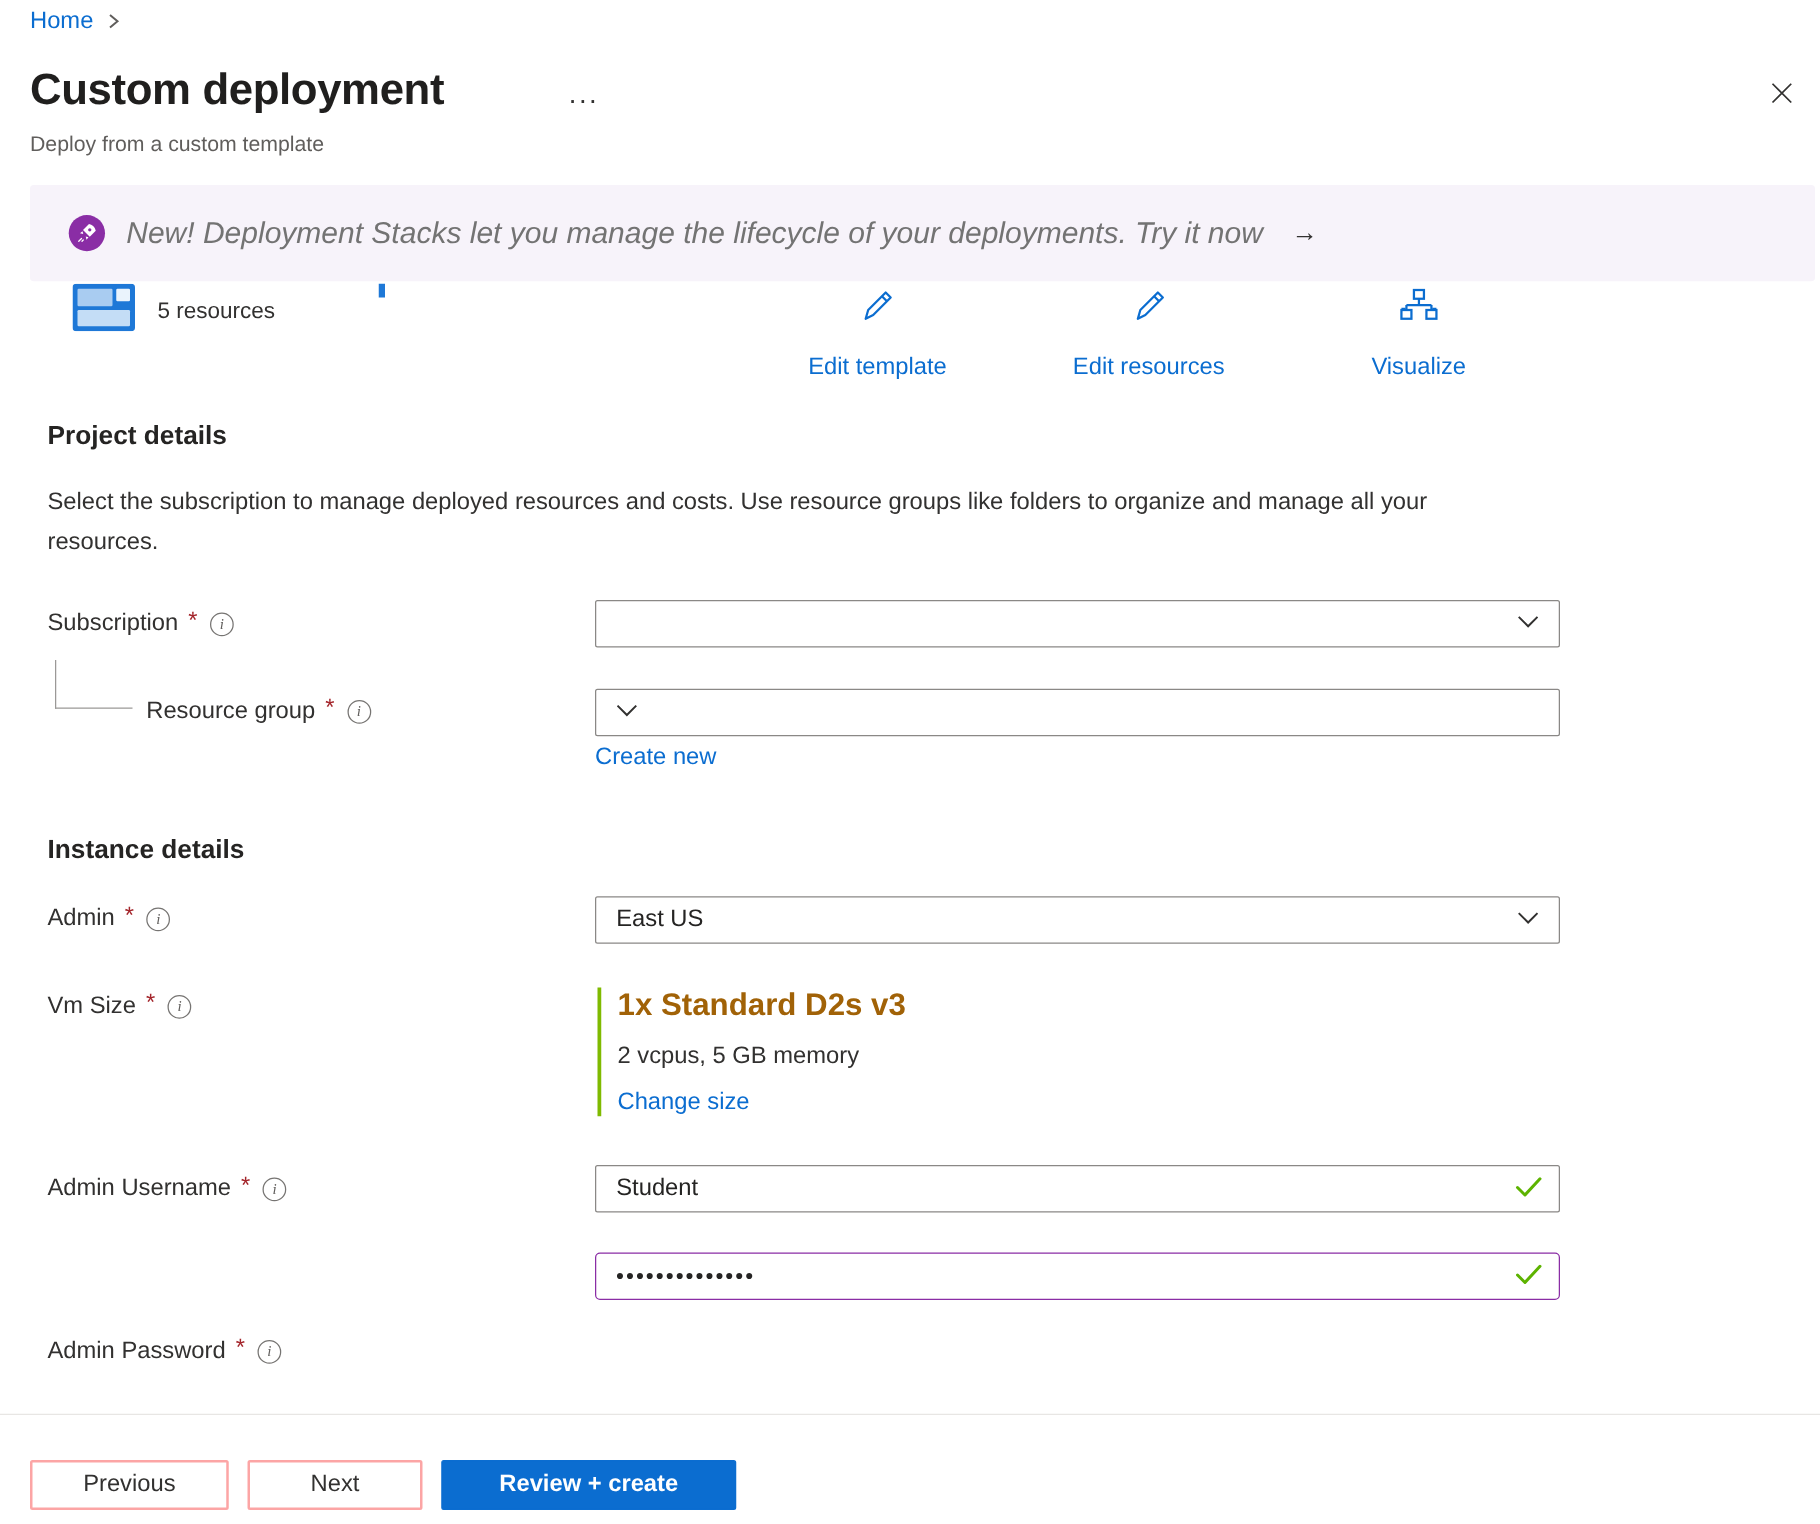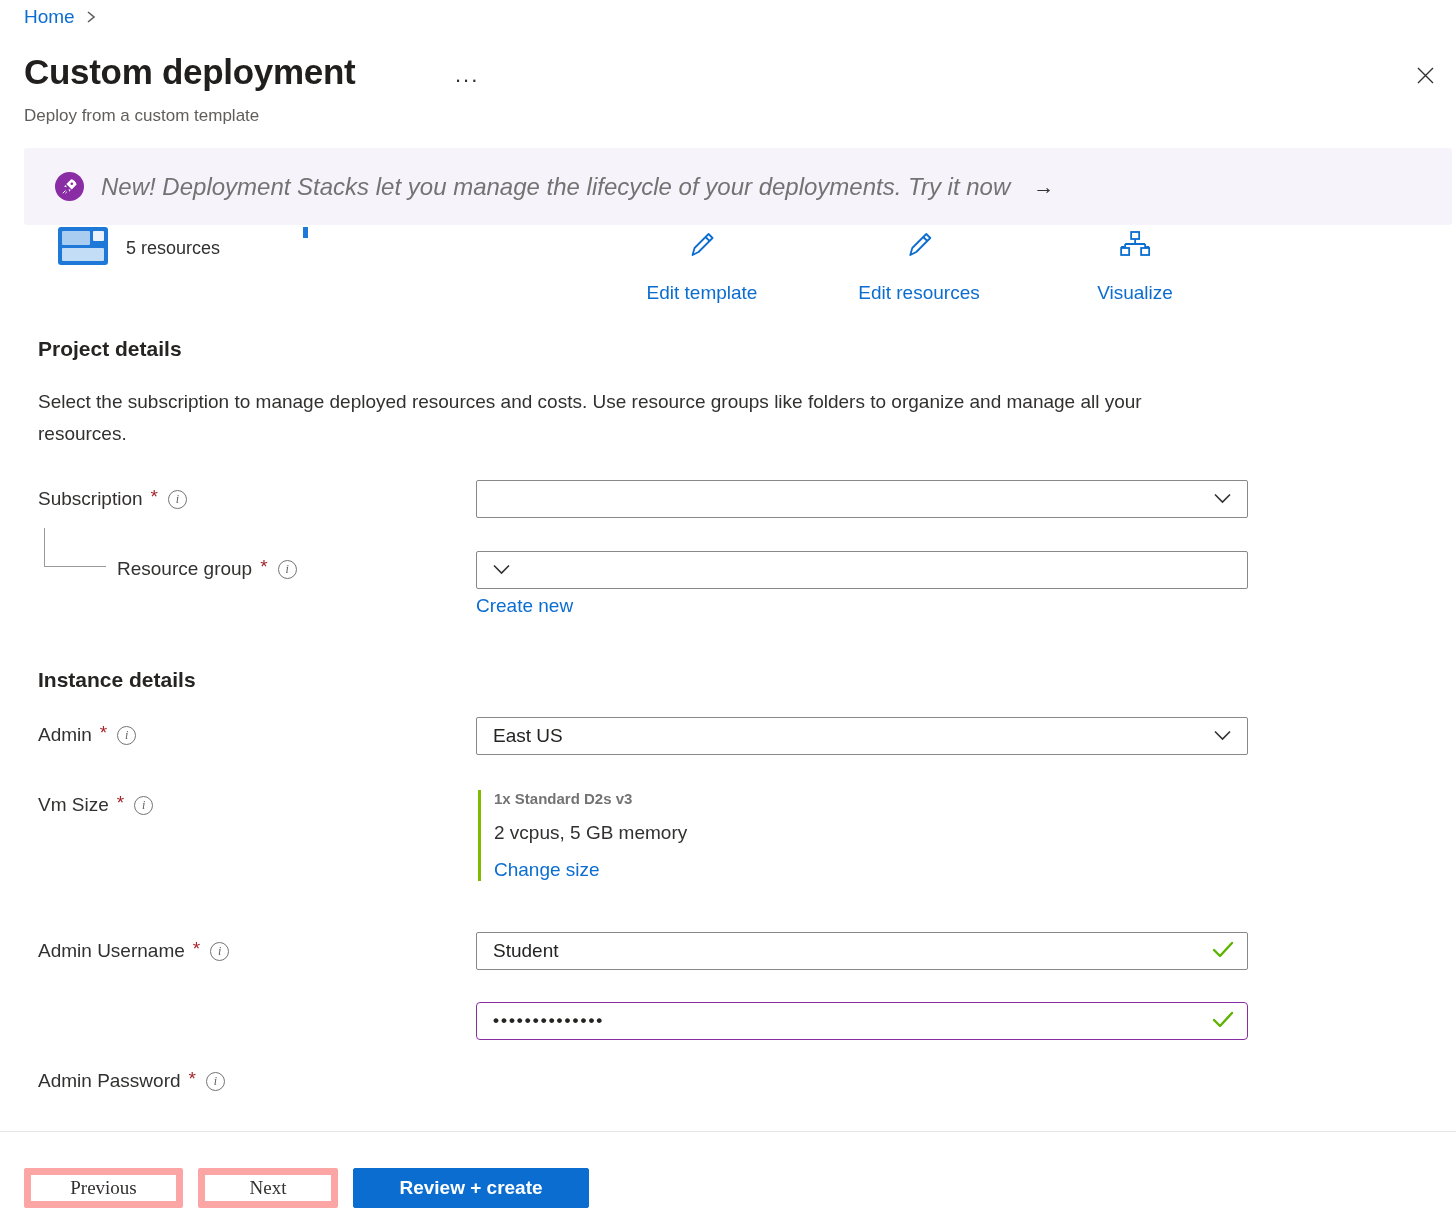--- a/index.html
+++ b/index.html
@@ -73,32 +73,32 @@
   .field-wrap input { width: 100%; height: 100%; border: 1px solid #8a8886; border-radius: 2px; }
   .field-wrap .check { position: absolute; right: 13px; top: 8px; }
   #admin-password-wrap input { border: 1px solid #8a2da5; border-radius: 4px; letter-spacing: 2px; font-weight: 700; font-size: 17px; }
 
   .connector { left: 44px; top: 528px; width: 62px; height: 39px; border-left: 1px solid #9b9997; border-bottom: 1px solid #9b9997; }
 
   .link { color: #0b6dd0; font-size: 19px; cursor: pointer; text-decoration: none; }
 
   
   .vm-block { left: 478px; top: 790px; border-left: 3px solid #7fba00; padding-left: 13px; }
-  .vm-title { font-size: 15px; font-weight: 700; color: #737373; }
+  .vm-title { font-size: 25px; font-weight: 700; color: #a16207; }
   .vm-sub { font-size: 19px; color: #323130; margin-top: 15px; }
   .vm-link { margin-top: 15px; }
 
   
   .divider { left: 0; top: 1131px; width: 1456px; height: 1px; background: #e8e6e4; }
   .footer { left: 24px; top: 1168px; display: flex; gap: 15px; }
   .btn {
     height: 40px; border-radius: 2px; font-size: 19px; font-family: "Liberation Sans", sans-serif;
     display: flex; align-items: center; justify-content: center; cursor: pointer;
   }
-  .btn.secondary { background: #fff; border: 7px solid #fca5a5; color: #323130; font-family: Liberation Serif, serif; }
+  .btn.secondary { background: #fff; border: 2px solid #fca5a5; color: #323130; }
   .btn.primary { background: #0b6dd0; border: 1px solid #0b6dd0; color: #fff; font-weight: 700; }
   #btn-previous { width: 159px; }
   #btn-next { width: 140px; }
   #btn-review { width: 236px; }
 </style>
 </head>
 <body>
 
 <div class="abs breadcrumb">
   <a>Home</a>

